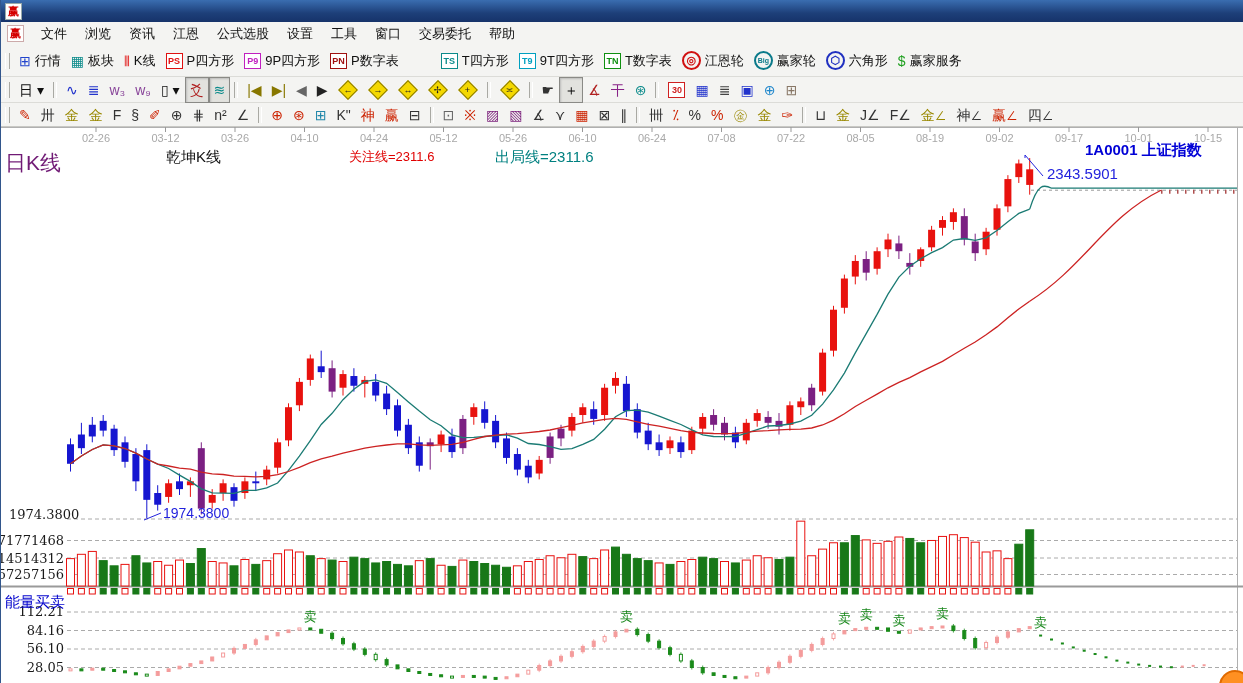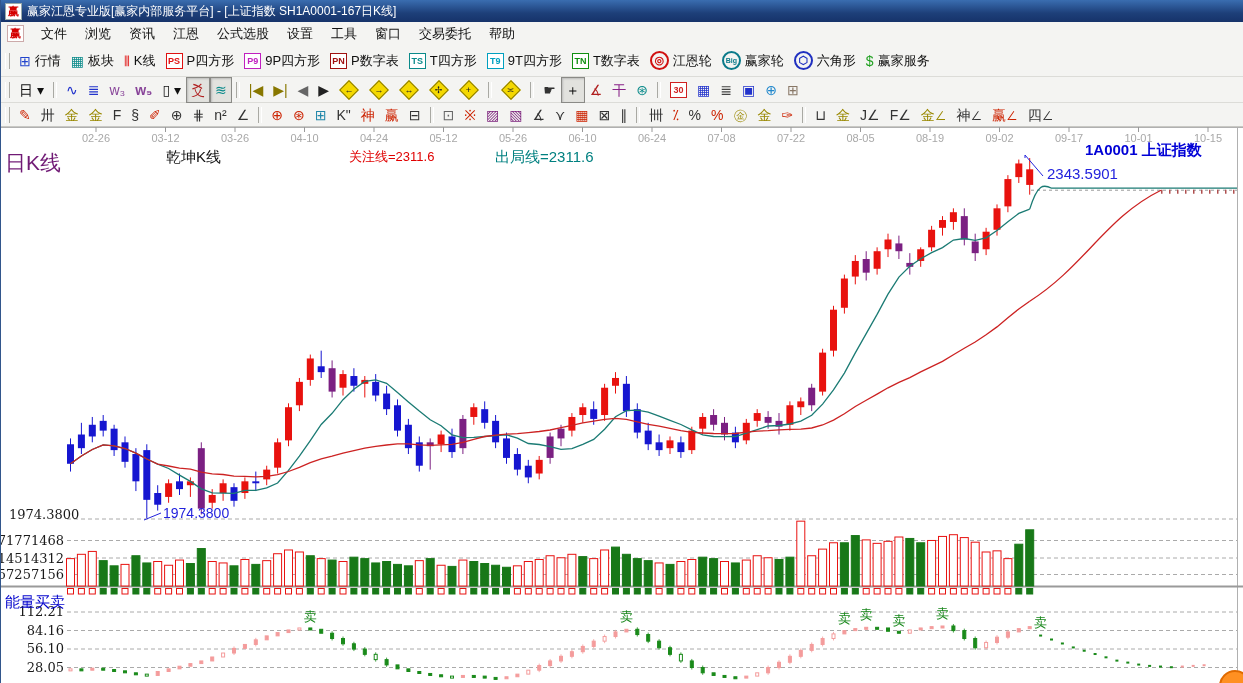--- a/index.html
+++ b/index.html
@@ -47,21 +47,20 @@
   #lbl-low{left:162px;top:505px;color:#2222dd;font-size:14px;}
   #lbl-lowaxis{left:8px;top:507px;color:#1a1a1a;font-size:13px;font-family:"DejaVu Serif",serif;}
   #csvg{position:absolute;left:0;top:0;z-index:1;}
 </style>
 </head>
 <body>
 
 <div id="win">
   <div class="titlebar">
     <span class="tlogo">赢</span>
-    <span class="ttext">赢家江恩专业版[赢家内部服务平台] - [上证指数  SH1A0001-167日K线]</span>
   </div>
   <div class="menubar">
     <span class="mlogo">赢</span>
     <span id="menu-items" style="display:flex">
         <span class="mitem">文件</span>
         <span class="mitem">浏览</span>
         <span class="mitem">资讯</span>
         <span class="mitem">江恩</span>
         <span class="mitem">公式选股</span>
         <span class="mitem">设置</span>
@@ -91,21 +90,21 @@
       </span>
       <span class="tbtn">
         <span class="box" style="color: rgb(192, 32, 192);">P9</span>
         <span class="lb">9P四方形</span>
       </span>
       <span class="tbtn">
         <span class="box" style="color: rgb(160, 16, 16);">PN</span>
         <span class="lb">P数字表</span>
       </span>
       <span class="tbtn">
-        <span class="box" style="color: rgb(10, 138, 138);">TS</span>
+        <span class="box" style="color: rgb(10, 138, 138); margin-left: 32px;">TS</span>
         <span class="lb">T四方形</span>
       </span>
       <span class="tbtn">
         <span class="box" style="color: rgb(0, 160, 192);">T9</span>
         <span class="lb">9T四方形</span>
       </span>
       <span class="tbtn">
         <span class="box" style="color: rgb(16, 144, 16);">TN</span>
         <span class="lb">T数字表</span>
       </span>
@@ -135,21 +134,21 @@
       <span class="tbtn">
         <span class="ic" style="color: rgb(34, 51, 204);">∿</span>
       </span>
       <span class="tbtn">
         <span class="ic" style="color: rgb(34, 51, 204);">≣</span>
       </span>
       <span class="tbtn">
         <span class="ic" style="color: rgb(136, 68, 153);">w₃</span>
       </span>
       <span class="tbtn">
-        <span class="ic" style="color: rgb(136, 68, 153); font-weight: bold;">w₉</span>
+        <span class="ic" style="color: rgb(136, 68, 153);">w₉</span>
       </span>
       <span class="tbtn">
         <span class="ic" style="color: rgb(17, 17, 17);">▯ ▾</span>
       </span>
       <span class="tbtn pressed">
         <span class="ic" style="color: rgb(176, 32, 32);">爻</span>
       </span>
       <span class="tbtn pressed">
         <span class="ic" style="color: rgb(10, 138, 138);">≋</span>
       </span>

